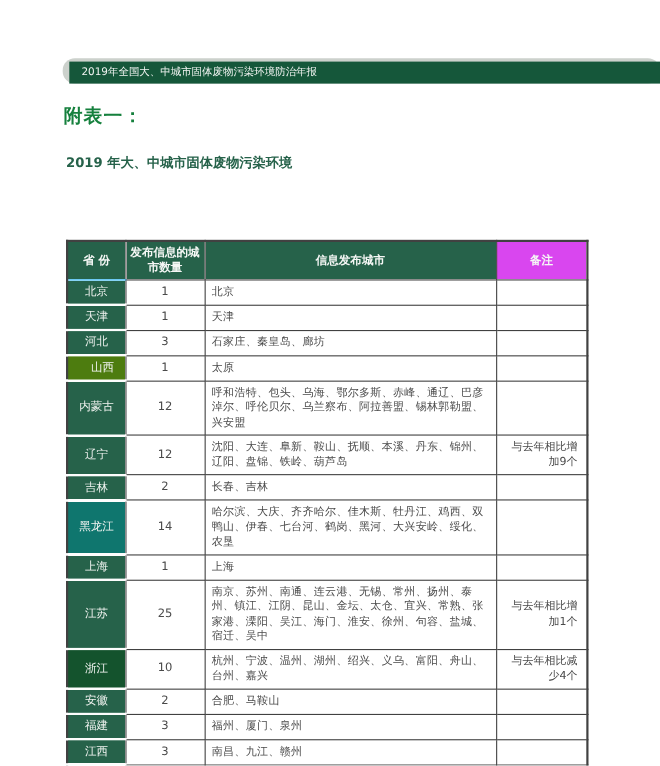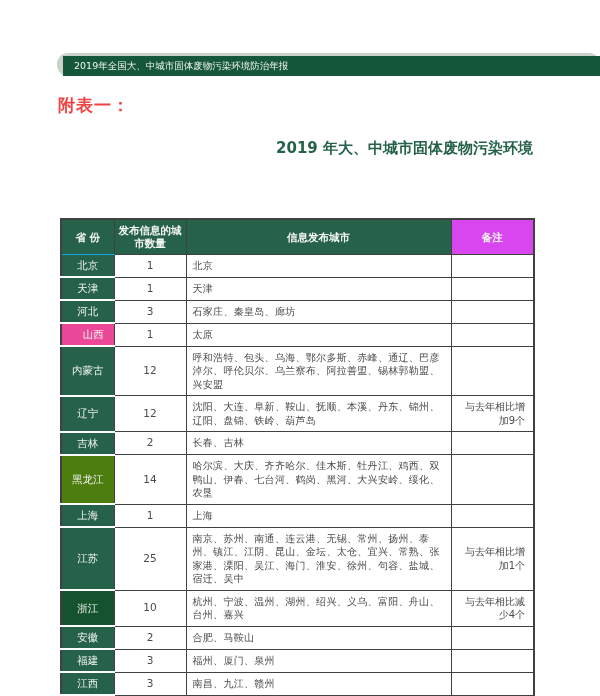--- a/index.html
+++ b/index.html
@@ -26,22 +26,22 @@
     white-space:nowrap;
   }
 
   .appendix {
     position:absolute; top:94px; left:58px;
     font-size:17px; font-weight:bold; letter-spacing:1px;
   }
 
   .title {
     position:absolute; top:135px; left:60px; width:473px;
-    text-align:right;
-    font-size:15px; font-weight:bold;
+    text-align:left;
+    font-size:12px; font-weight:bold;
     line-height:26px;
   }
 
   table.info {
     position:absolute; top:218px; left:60px; width:473px;
     border-collapse:collapse; table-layout:fixed;
     border:2px solid #414141;
   }
   table.info th, table.info td {
     border:1px solid #414141;
@@ -81,21 +81,21 @@
 <body>
 
 <div class="sheet">
 
   <div class="topbar">
     <div class="topbar-green" style="background: rgb(21, 87, 58);">
       <span>2019年全国大、中城市固体废物污染环境防治年报</span>
     </div>
   </div>
 
-  <div class="appendix" style="color: #ef4444;">附表一：</div>
+  <div class="appendix" style="color: #15803d;">附表一：</div>
 
   <div class="title" style="color: rgb(38, 98, 74);">
     <div>2019 年大、中城市固体废物污染环境</div>
   </div>
 
   <table class="info">
     <colgroup>
       <col class="c-prov">
         <col class="c-count">
         <col class="c-city">
@@ -122,21 +122,21 @@
           <td class="cities">天津</td>
           <td class="remark"></td>
         </tr>
         <tr>
           <th class="prov" style="background: rgb(38, 98, 74);">河北</th>
           <td class="num">3</td>
           <td class="cities">石家庄、秦皇岛、廊坊</td>
           <td class="remark"></td>
         </tr>
         <tr>
-          <th class="prov" style="background: #ec4899; padding-left: 12px;">山西</th>
+          <th class="prov" style="background: #4d7c0f; padding-left: 12px;">山西</th>
           <td class="num">1</td>
           <td class="cities">太原</td>
           <td class="remark"></td>
         </tr>
         <tr>
           <th class="prov" style="background: rgb(38, 98, 74);">内蒙古</th>
           <td class="num">12</td>
           <td class="cities">呼和浩特、包头、乌海、鄂尔多斯、赤峰、通辽、巴彦淖尔、呼伦贝尔、乌兰察布、阿拉善盟、锡林郭勒盟、兴安盟</td>
           <td class="remark"></td>
         </tr>
@@ -146,21 +146,21 @@
           <td class="cities">沈阳、大连、阜新、鞍山、抚顺、本溪、丹东、锦州、辽阳、盘锦、铁岭、葫芦岛</td>
           <td class="remark">与去年相比增加9个</td>
         </tr>
         <tr>
           <th class="prov" style="background: rgb(38, 98, 74);">吉林</th>
           <td class="num">2</td>
           <td class="cities">长春、吉林</td>
           <td class="remark"></td>
         </tr>
         <tr>
-          <th class="prov" style="background: #4d7c0f; margin-left: 18px;">黑龙江</th>
+          <th class="prov" style="background: #0f766e; margin-left: 18px;">黑龙江</th>
           <td class="num">14</td>
           <td class="cities">哈尔滨、大庆、齐齐哈尔、佳木斯、牡丹江、鸡西、双鸭山、伊春、七台河、鹤岗、黑河、大兴安岭、绥化、农垦</td>
           <td class="remark"></td>
         </tr>
         <tr>
           <th class="prov" style="background: rgb(38, 98, 74);">上海</th>
           <td class="num">1</td>
           <td class="cities">上海</td>
           <td class="remark"></td>
         </tr>

